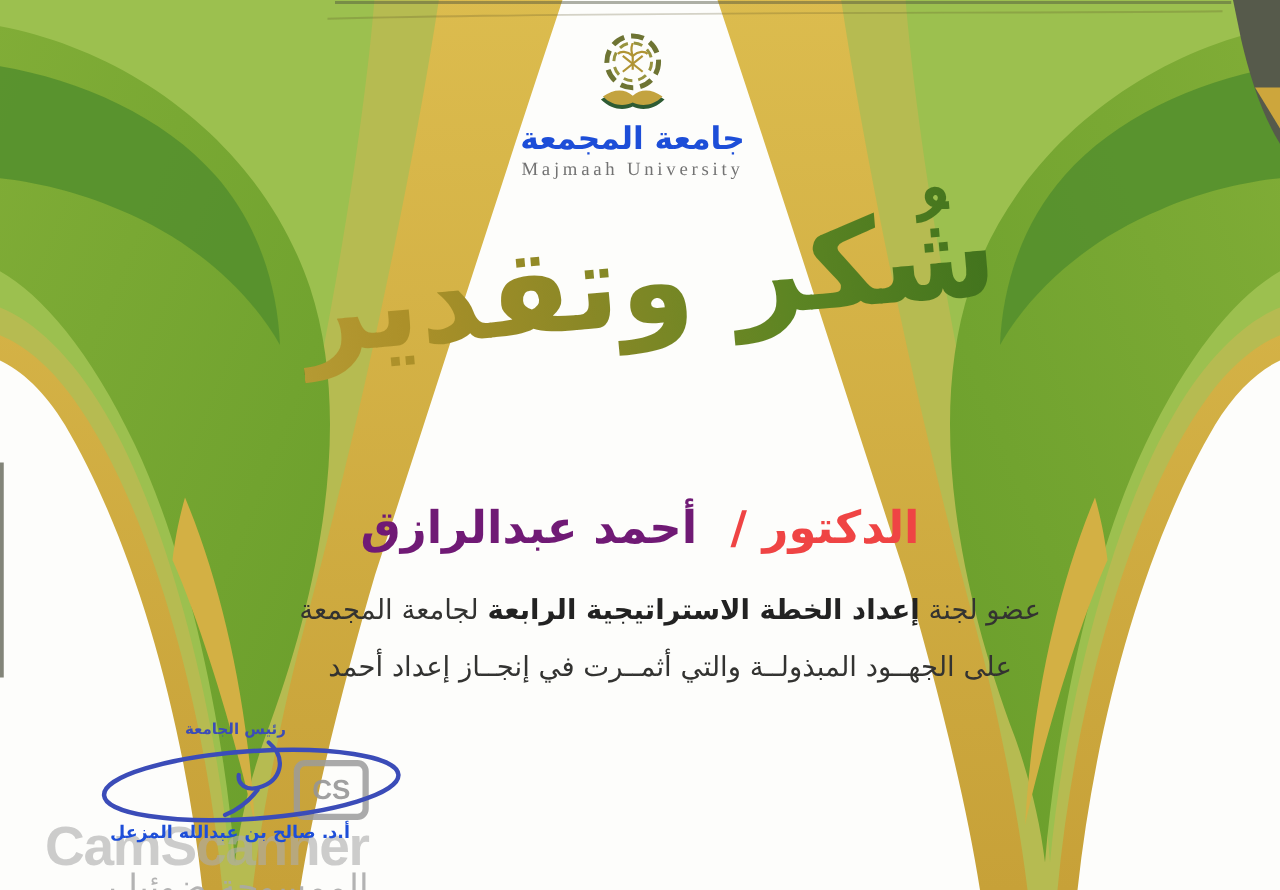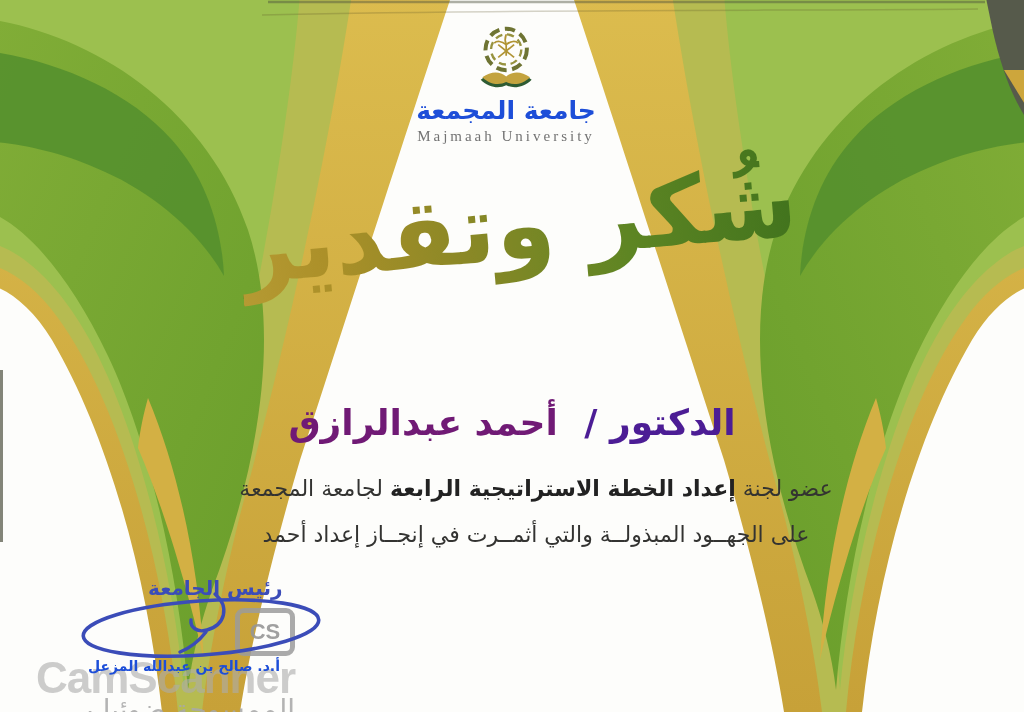--- a/index.html
+++ b/index.html
@@ -27,31 +27,31 @@
     background:linear-gradient(to left,#41731d 0%,#5d8523 30%,#8b8826 60%,#ac9029 85%,#b59a33 100%);
     -webkit-background-clip:text;background-clip:text;
     -webkit-text-fill-color:transparent;color:transparent;
     text-shadow:none;
   }
 
   .intro-line{position:absolute;top:350px;width:100%;text-align:center;
     font-size:28px;color:#3a3a3a;white-space:nowrap;}
   .recipient-line{position:absolute;top:402px;width:100%;text-align:center;
     font-size:36px;font-weight:bold;white-space:nowrap;}
-  .recipient-title{color:#4c1d95;}
+  .recipient-title{color:#ef4444;}
   .recipient-name{color:#701a75;margin-right:14px;}
   .body-text{position:absolute;top:466px;width:100%;text-align:center;
     font-size:22px;line-height:46px;color:#333331;margin-left:24px;}
   .body-line{white-space:nowrap;}
   .body-bold{font-weight:bold;color:#222;}
 
   
   .sig-svg{position:absolute;left:60px;top:574px;z-index:5;}
   .sig-title{position:absolute;left:148px;top:576px;z-index:5;
-    font-size:20px;font-weight:bold;color:#3b4cb8;white-space:nowrap;}
+    font-size:12px;font-weight:bold;color:#3b4cb8;white-space:nowrap;}
   .sig-name{position:absolute;left:84px;top:658px;width:200px;z-index:5;
     text-align:center;font-size:14px;font-weight:bold;color:#1d4ed8;white-space:nowrap;}
 
   
   .watermark{position:absolute;left:26px;top:608px;z-index:4;display:flex;
     align-items:flex-end;direction:ltr;flex-direction:column;}
   .cs-icon{width:50px;height:38px;border:5px solid rgba(155,155,155,.85);
     border-radius:9px;display:flex;align-items:center;justify-content:center;
     font-family:"Liberation Sans",sans-serif;font-weight:bold;font-size:22px;
     color:rgba(150,150,150,.9);flex:0 0 auto;}

